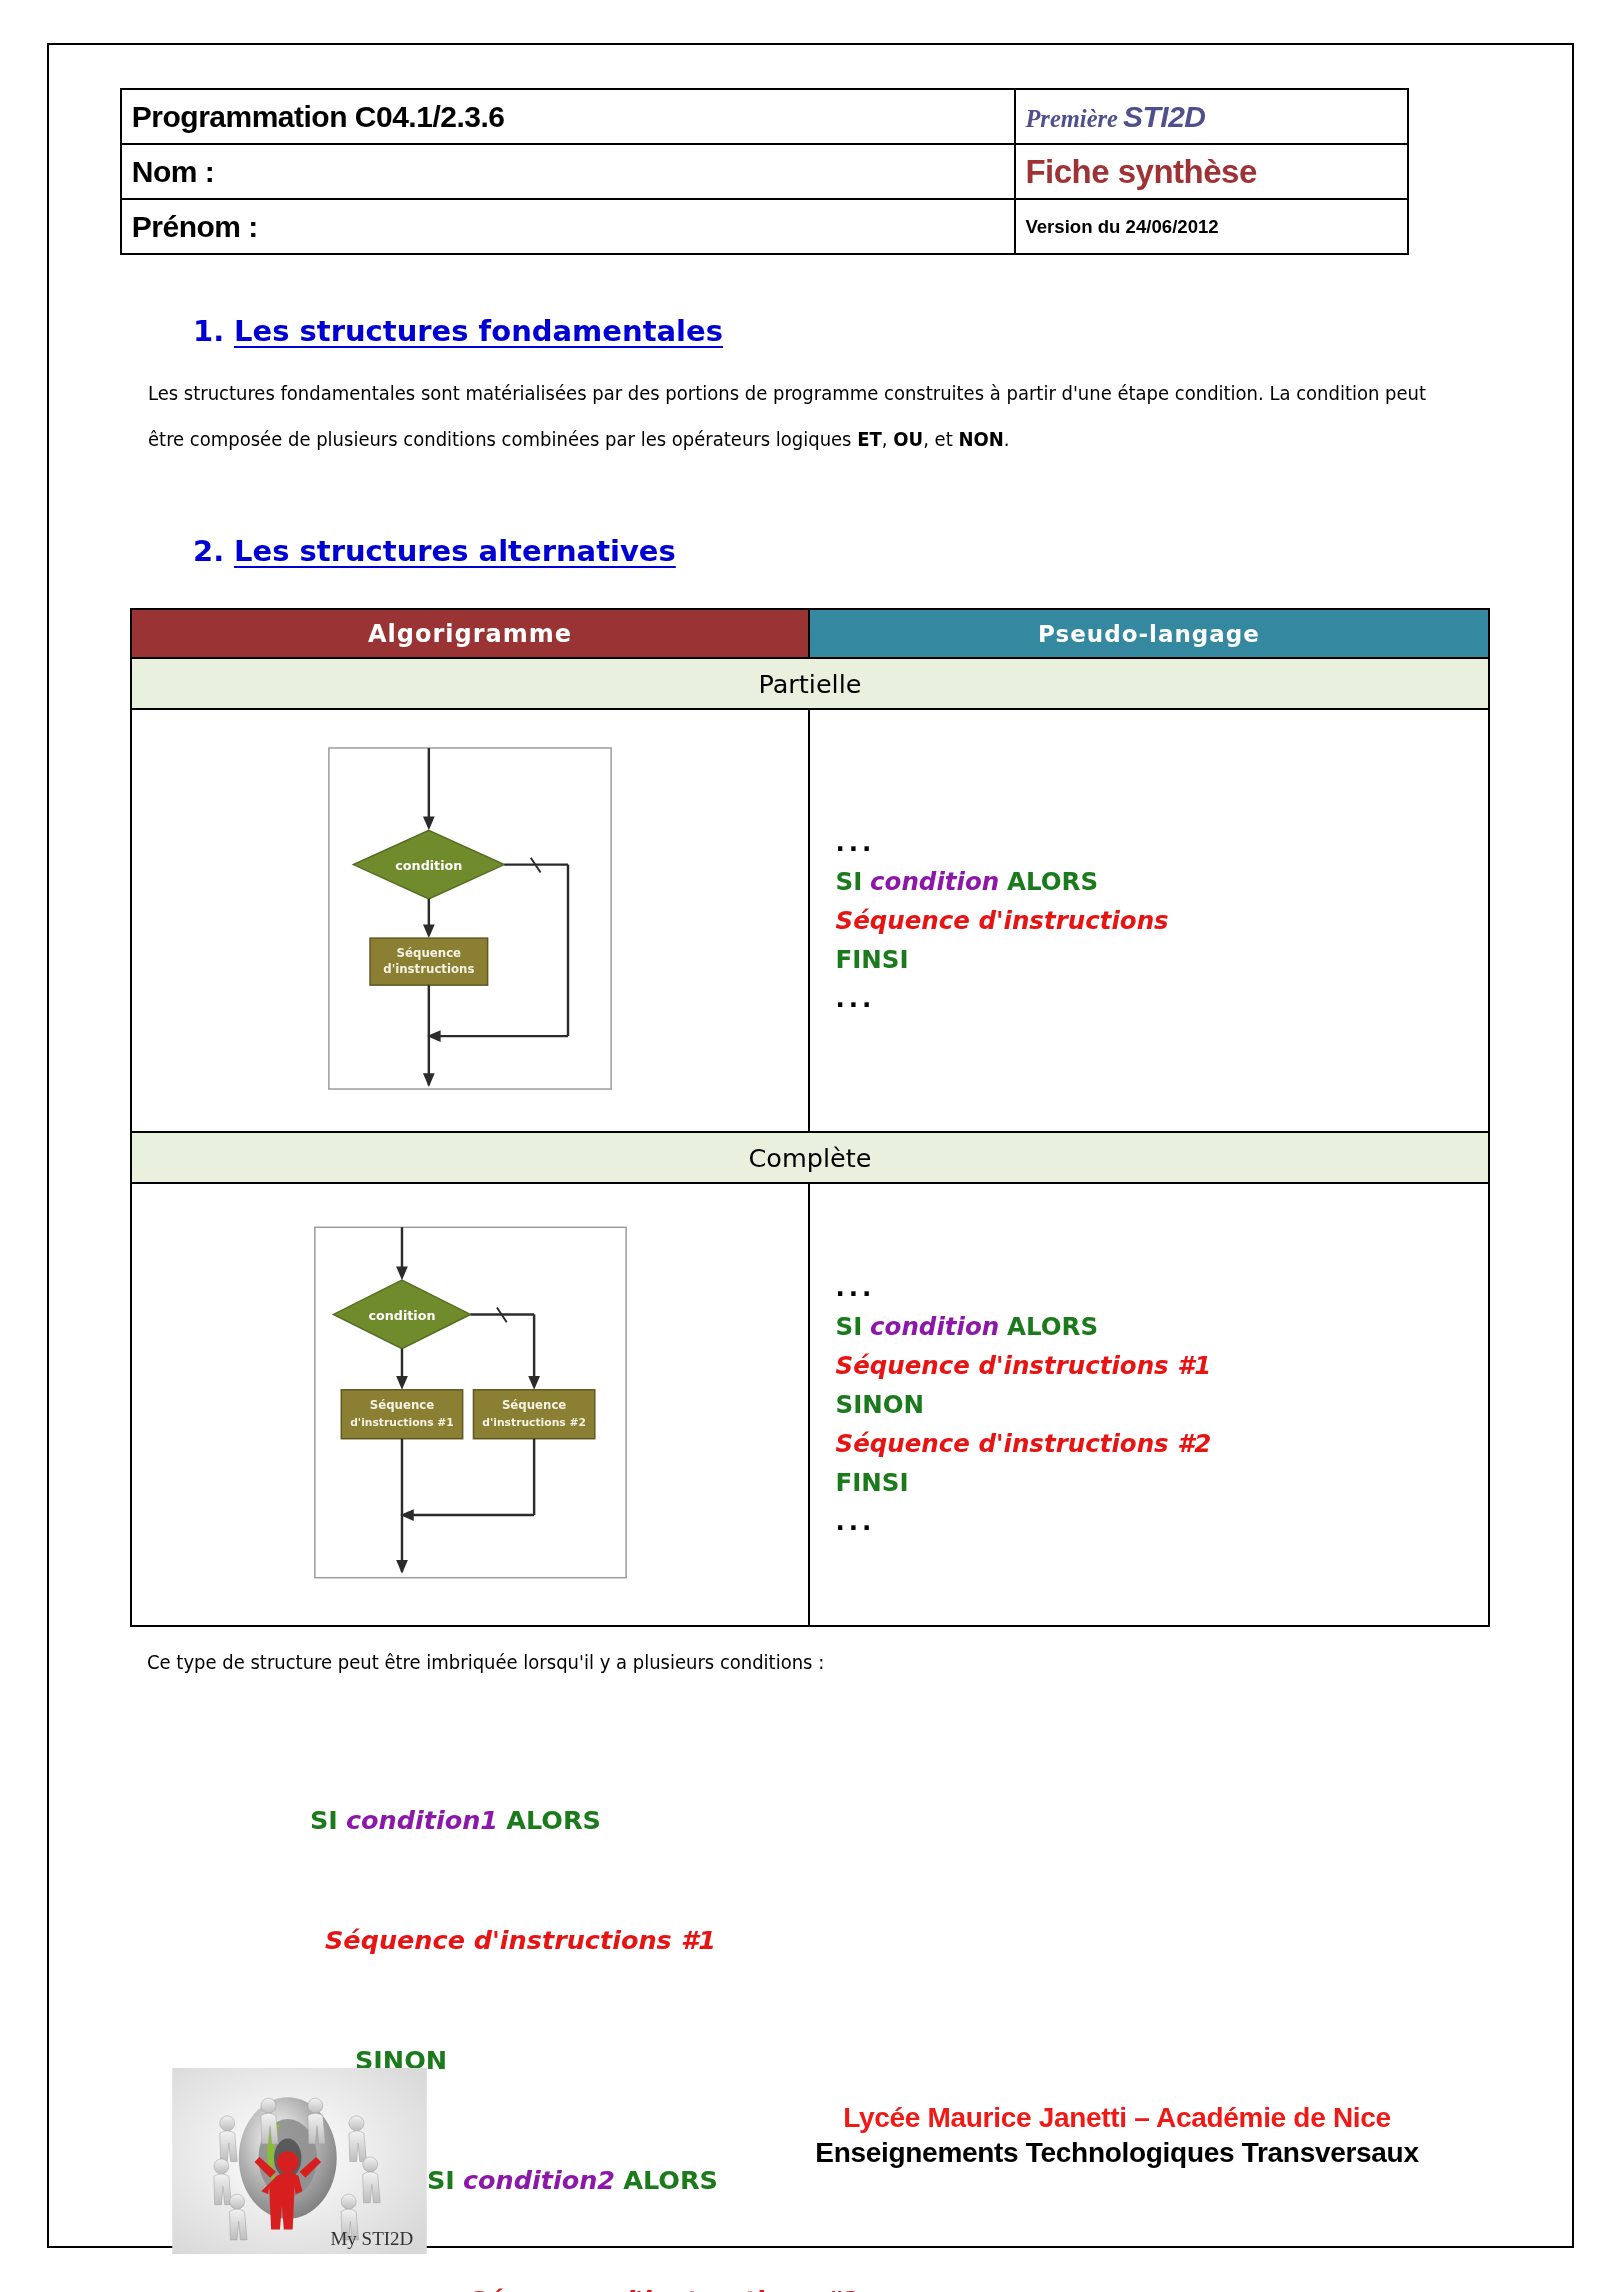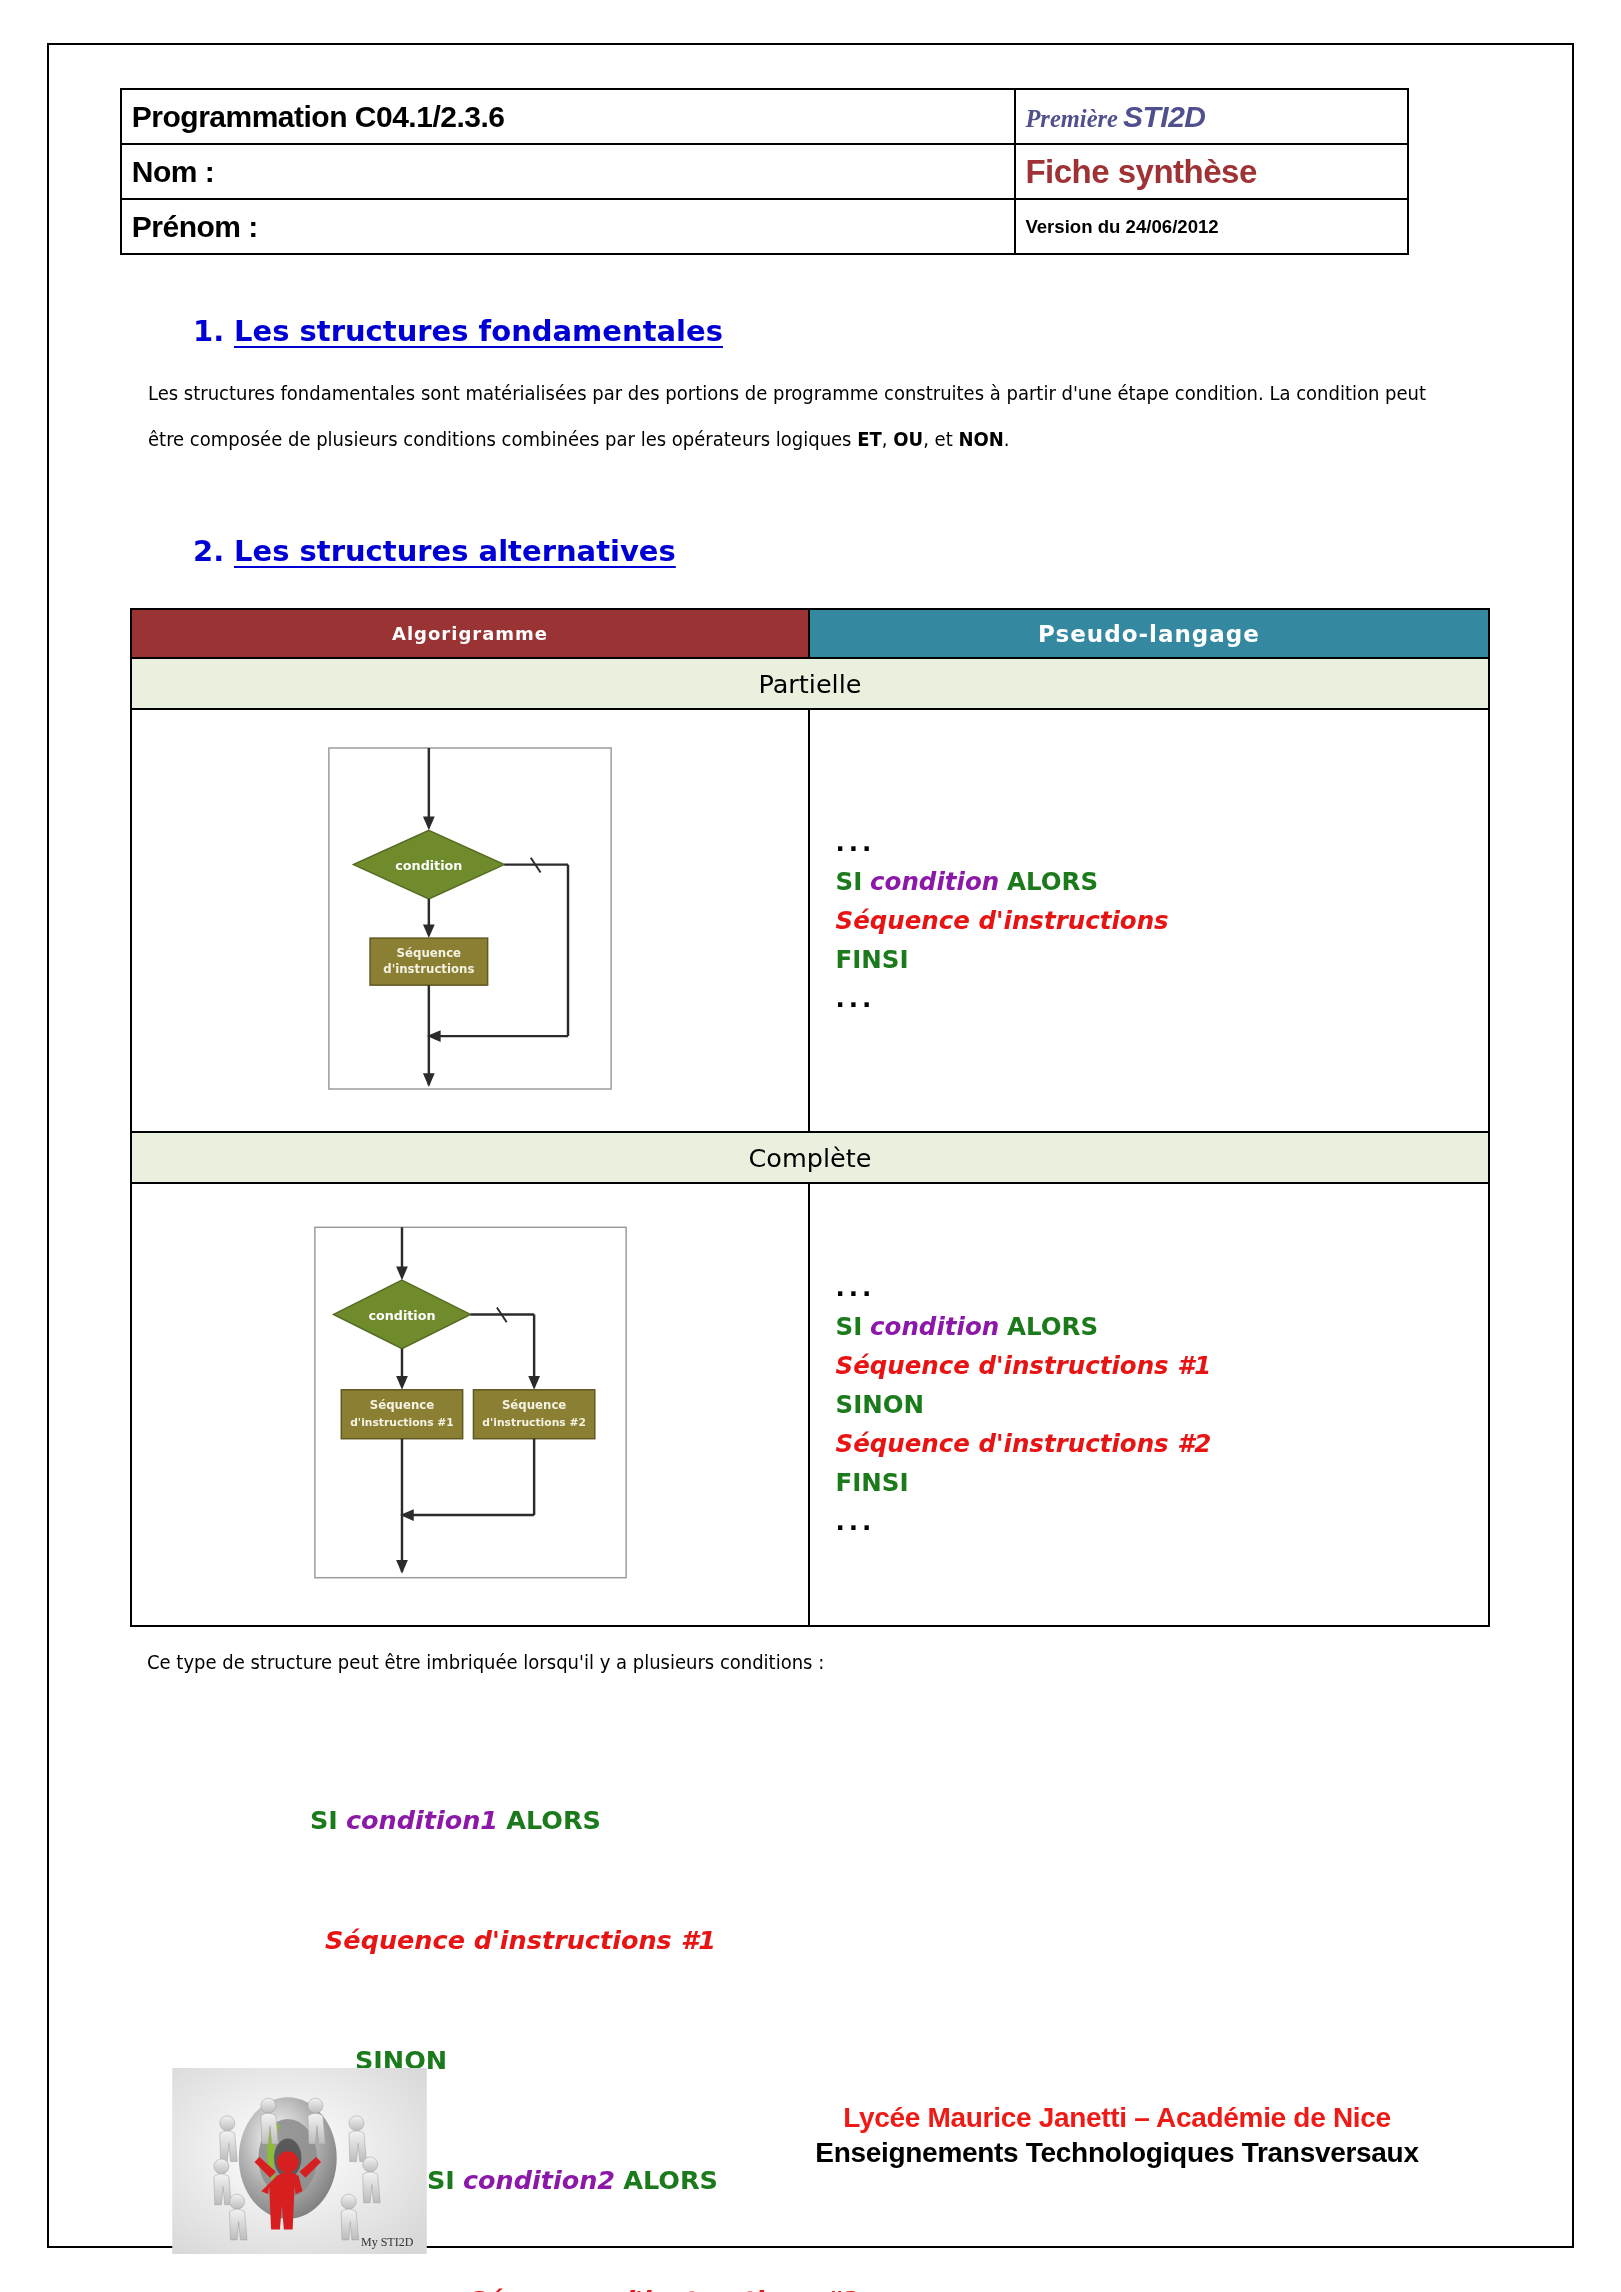--- a/index.html
+++ b/index.html
@@ -124,21 +124,21 @@
     border: 2.9px solid #000000;
     padding: 0;
   }
   .th-algo {
     background: #9a3334;
     color: #ffffff;
     text-align: center;
     height: 47px;
     font-family: "DejaVu Sans", sans-serif;
     font-weight: bold;
-    font-size: 18px;
+    font-size: 24px;
     width: 676px;
     letter-spacing: 1px;
   }
   .th-pseudo {
     background: #3489a0;
     color: #ffffff;
     text-align: center;
     height: 47px;
     font-family: "DejaVu Sans", sans-serif;
     font-weight: bold;
@@ -224,21 +224,21 @@
     color: #000000;
     letter-spacing: -0.3px;
     white-space: nowrap;
     margin-top: 2.9px;
   }
   .logo-caption {
     position: absolute;
     right: 13.7px;
     bottom: 3.9px;
     font-family: "Liberation Serif", serif;
-    font-size: 12px;
+    font-size: 19px;
     color: #333333;
   }
 </style>
 </head>
 <body>
 
 <div class="page">
   <div class="page-border"></div>
 
   <table class="header-table">

